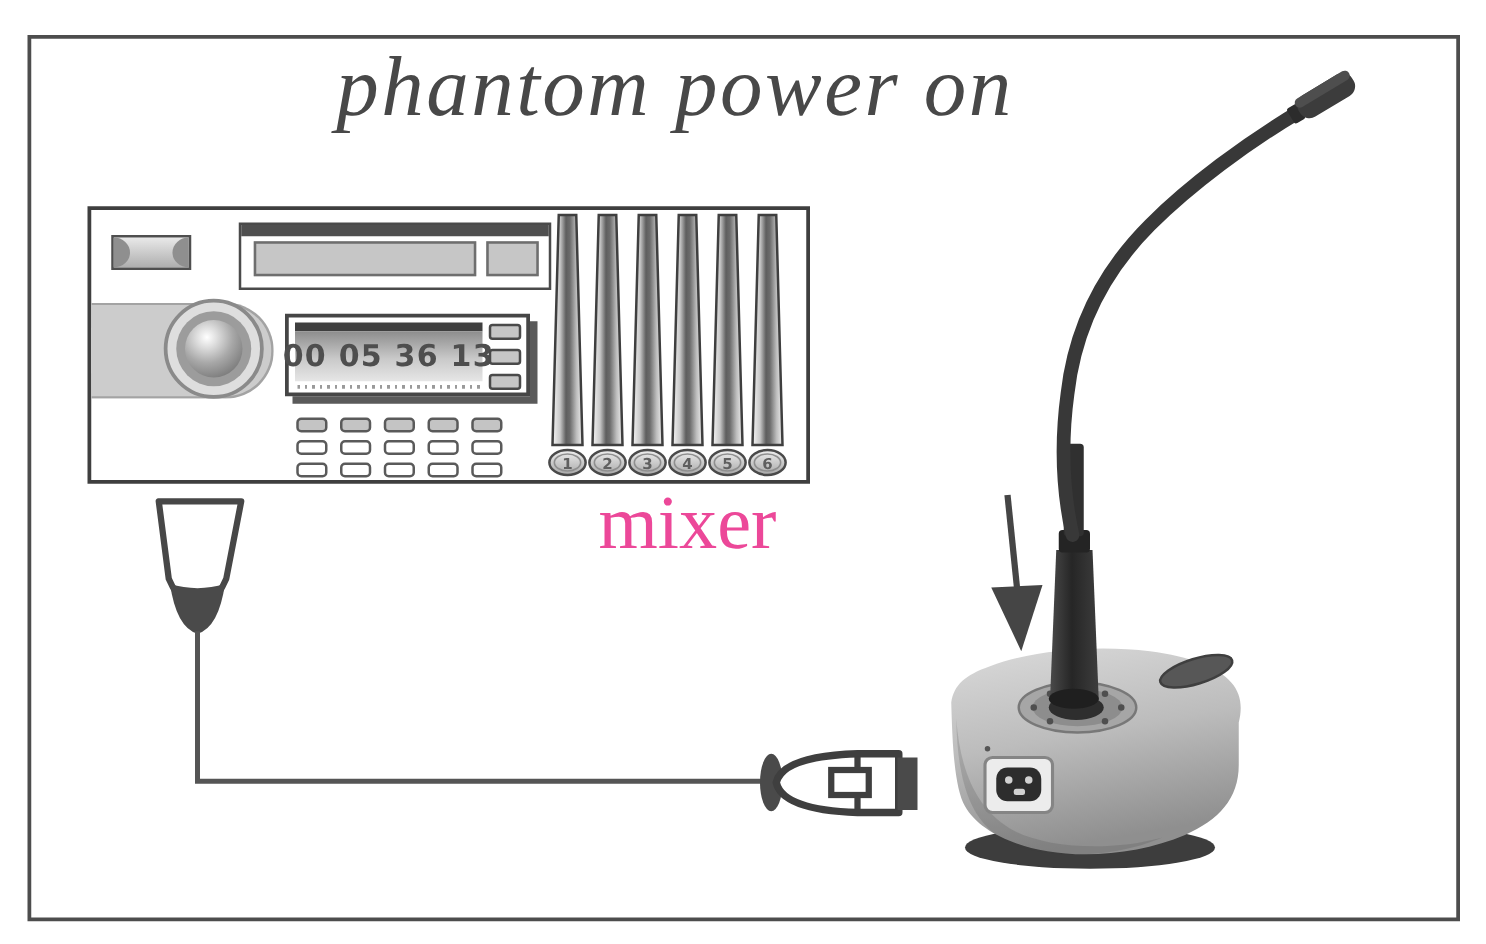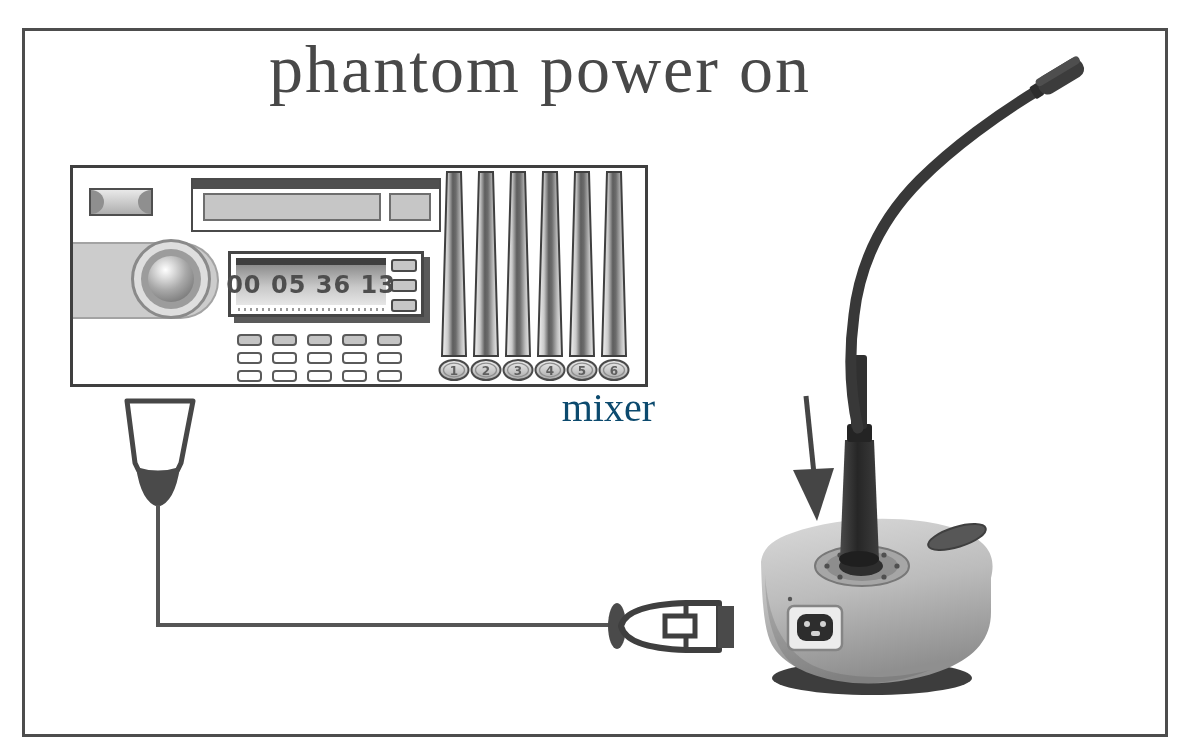--- a/index.html
+++ b/index.html
@@ -6,21 +6,21 @@
   body{
     width:1189px;height:755px;position:relative;background:#ffffff;
     font-family:"Liberation Serif", serif;overflow:hidden;
   }
   .frame{
     position:absolute;left:22px;top:28px;width:1146px;height:709px;
     border:3px solid #4d4d4d;box-sizing:border-box;background:#fff;
   }
   .title{
     position:absolute;left:190px;top:30px;width:700px;text-align:center;
-    font-size:68px;color:#484848;letter-spacing:2px;white-space:nowrap;
+    font-size:68px;color:#484848;letter-spacing:2px;white-space:nowrap;font-style:italic;
   }
   
   .mixer-panel{
     position:absolute;left:70px;top:165px;width:578px;height:222px;
     border:3px solid #3f3f3f;box-sizing:border-box;background:#fff;
   }
   .slot-small{
     position:absolute;left:16px;top:20px;width:64px;height:28px;
     border:2px solid #4f4f4f;box-sizing:border-box;
     background:linear-gradient(#e9e9e9,#aeaeae);
@@ -59,22 +59,22 @@
     letter-spacing:1px;white-space:nowrap;
   }
   .display .ticks{position:absolute;left:7px;top:54px;width:146px;height:3px;
     background:repeating-linear-gradient(90deg,#9a9a9a 0 2px,transparent 2px 6px);}
   .disp-btn{position:absolute;left:160px;width:26px;height:13px;background:#c6c6c6;
     border:2px solid #4a4a4a;border-radius:3px;box-sizing:border-box;}
   .grid-btn{position:absolute;width:25px;height:12px;border:2px solid #5a5a5a;
     border-radius:4px;box-sizing:border-box;background:#ffffff;}
   .grid-btn.top{background:#c4c4c4;}
   .mixer-label{
-    position:absolute;left:445px;top:384px;width:210px;text-align:right;
-    font-size:40px;color:#0c4a6e;
+    position:absolute;left:445px;top:384px;width:210px;text-align:center;
+    font-size:61px;color:#ec4899;
   }
   .overlay-svg{position:absolute;left:0;top:0;}
 </style>
 </head>
 <body>
 
 <div class="frame"></div>
 
 <div class="title">phantom power on</div>
 

